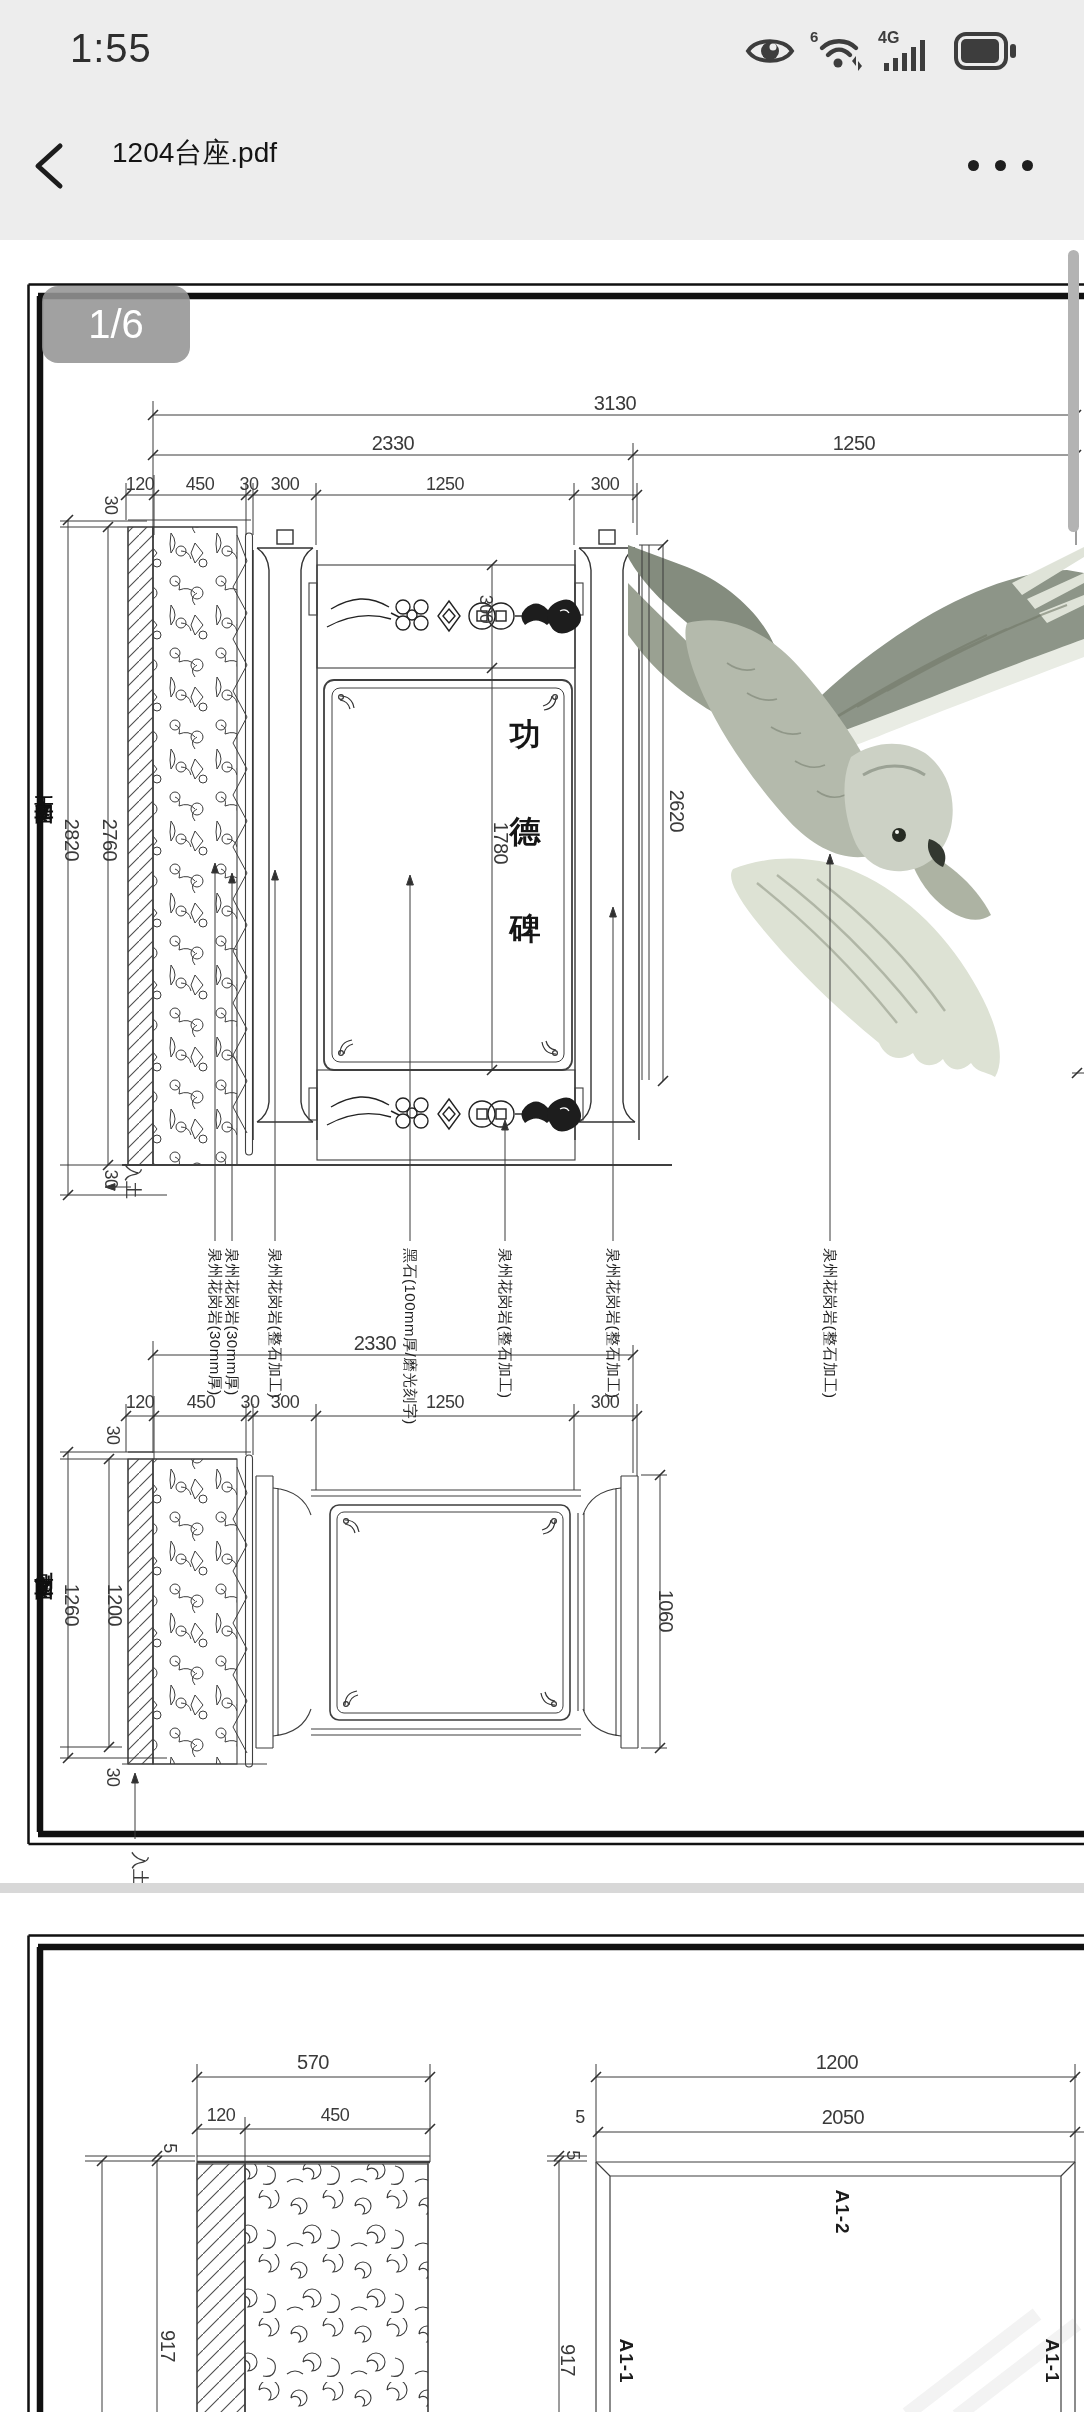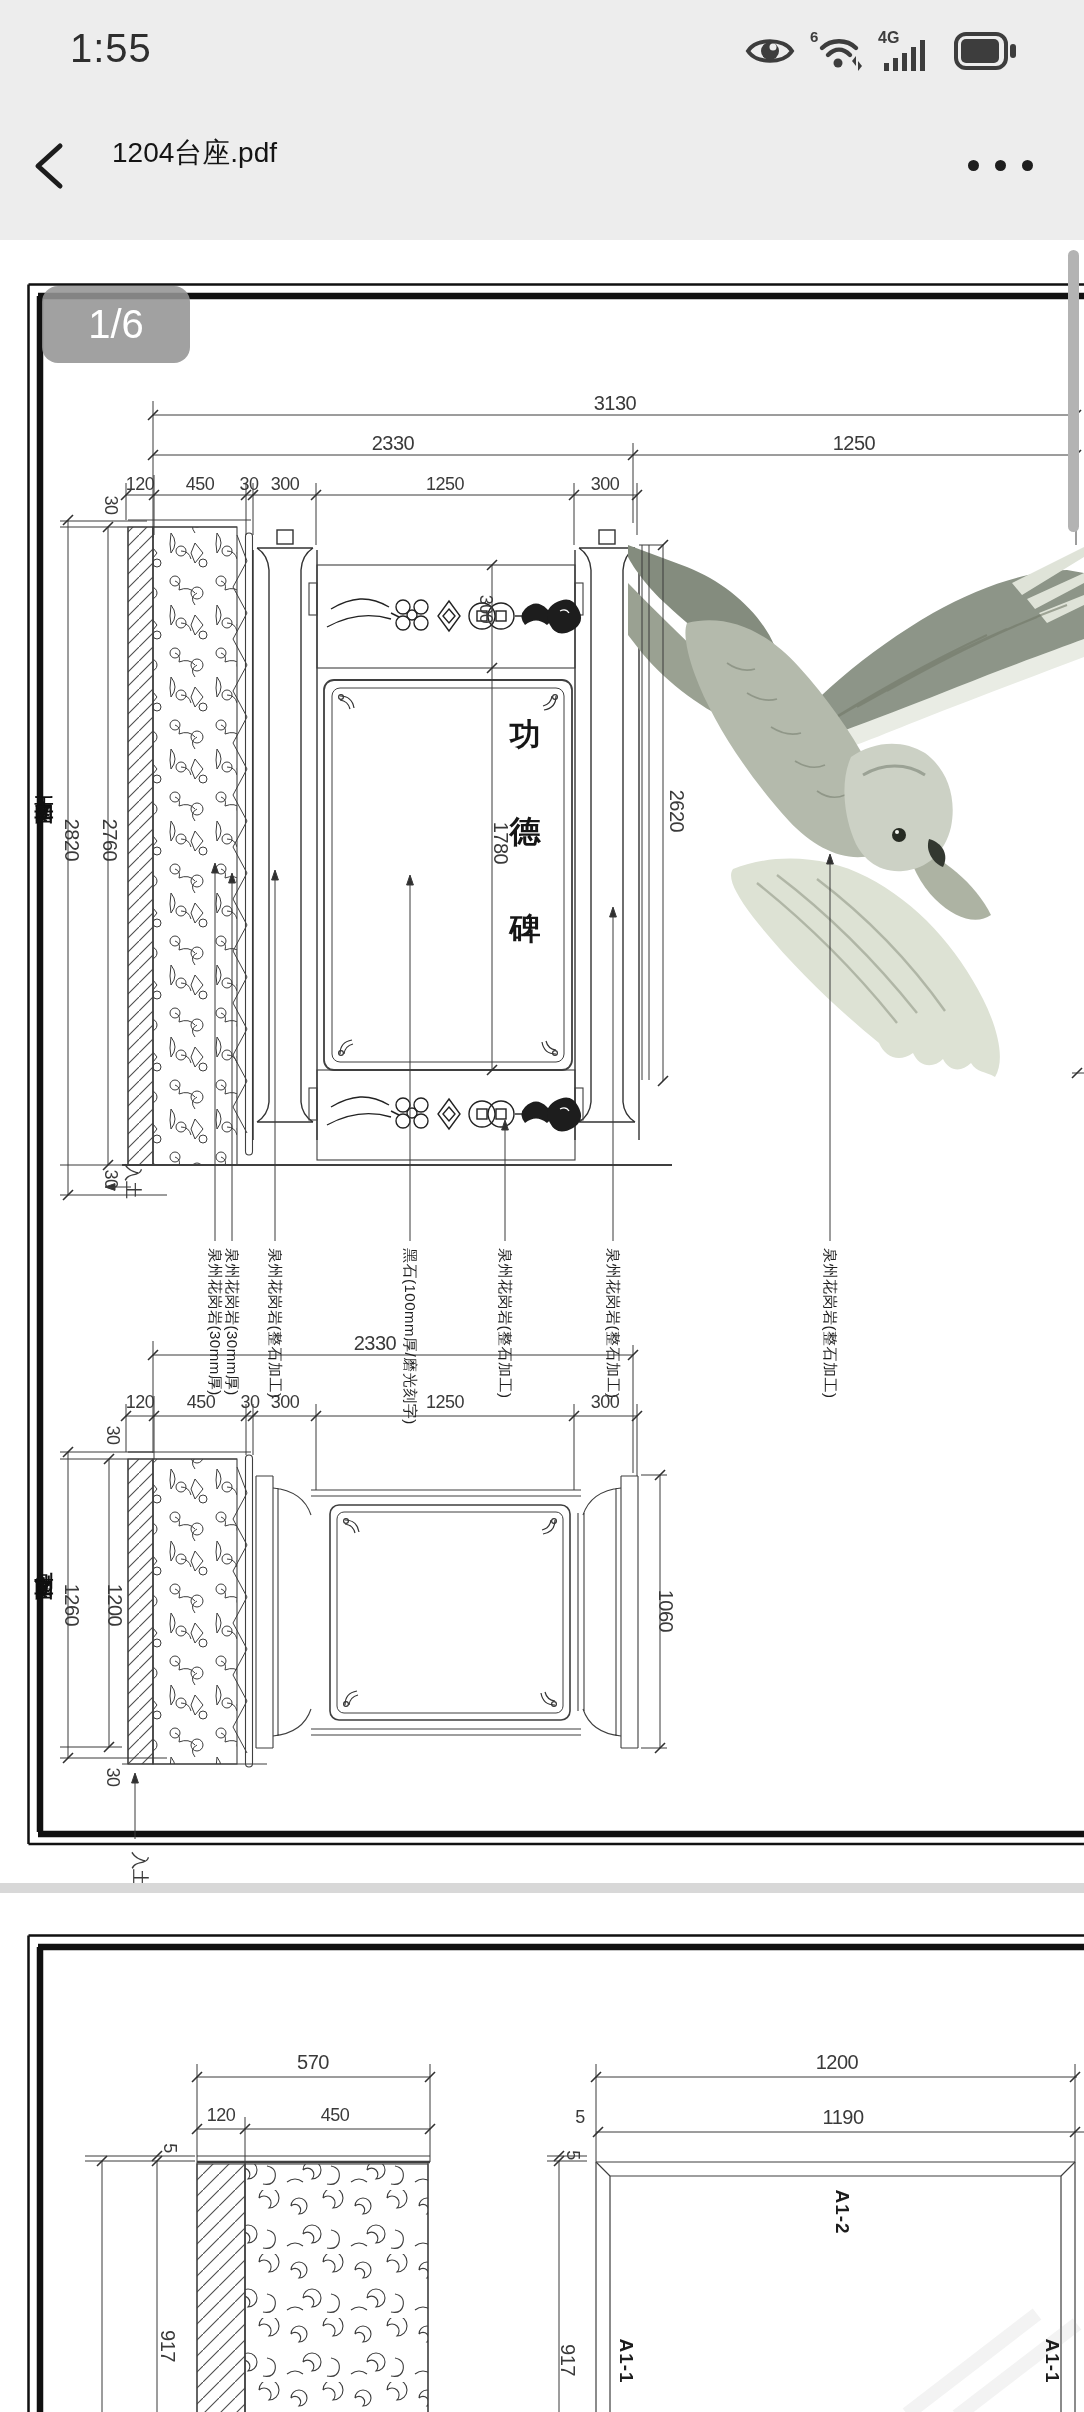--- a/index.html
+++ b/index.html
@@ -417,21 +417,21 @@
       </g>
     </svg>
 
     <div class="dim" style="left:286px;top:128px;">570</div>
     <div class="dim sm" style="left:194px;top:181px;">120</div>
     <div class="dim sm" style="left:308px;top:181px;">450</div>
     <div class="dim rot sm" style="left:143px;top:214px;">5</div>
     <div class="dim rot" style="left:141px;top:412px;">917</div>
 
     <div class="dim" style="left:810px;top:128px;">1200</div>
-    <div class="dim" style="left:816px;top:183px;">1190</div>
+    <div class="dim" style="left:816px;top:183px;">2050</div>
     <div class="dim sm" style="left:553px;top:183px;">5</div>
     <div class="dim rot sm" style="left:546px;top:221px;">5</div>
     <div class="dim rot" style="left:541px;top:426px;">917</div>
     <div class="a1" style="left:815px;top:278px;">A1-2</div>
     <div class="a1" style="left:599px;top:427px;">A1-1</div>
     <div class="a1" style="left:1025px;top:427px;">A1-1</div>
   </div>
 
   <div id="divider"></div>
   <div id="badge">1/6</div>

